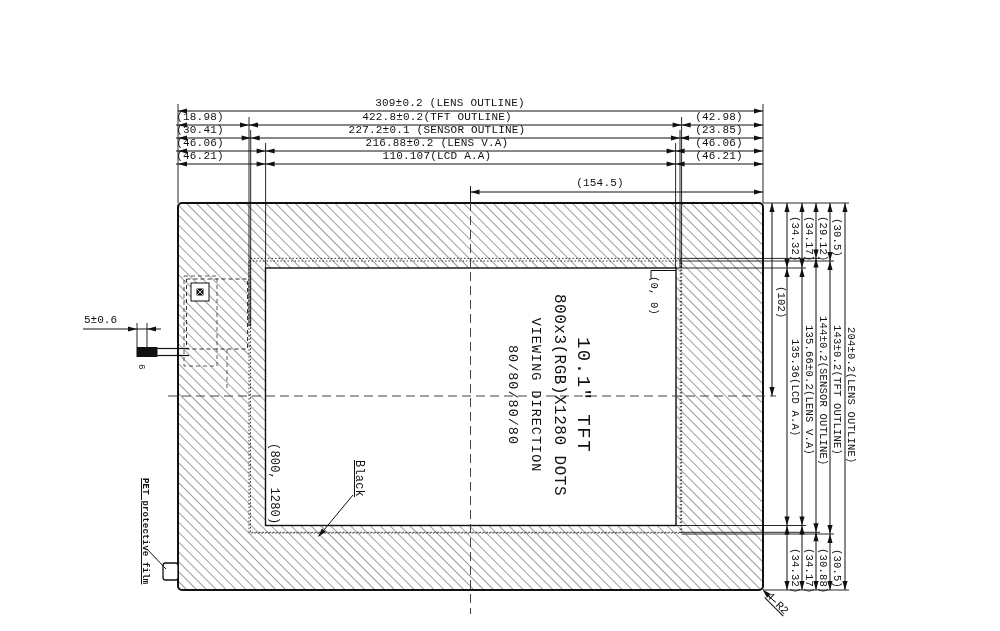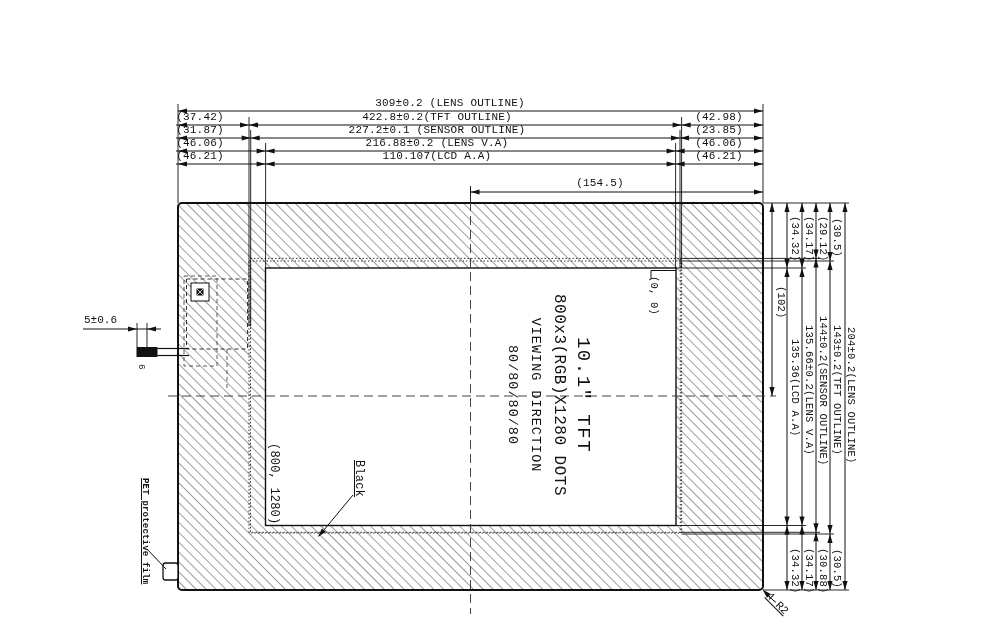--- a/index.html
+++ b/index.html
@@ -168,25 +168,25 @@
         <use href="#ar" transform="translate(830,498) rotate(90)"></use>
         <use href="#ar" transform="translate(830,498) rotate(-90)"></use>
         <use href="#ar" transform="translate(830,554) rotate(90)"></use>
     <use href="#ar" transform="translate(845,167) rotate(-90)"></use>
         <use href="#ar" transform="translate(845,554) rotate(90)"></use>
   </g>
 </svg>
 
 <span class="dim" style="left:450px;top:61px">309±0.2 (LENS OUTLINE)</span>
 
-<span class="dim" style="left:200px;top:75px">(37.42)</span>
+<span class="dim" style="left:200px;top:75px">(18.98)</span>
 <span class="dim" style="left:437px;top:75px">422.8±0.2(TFT OUTLINE)</span>
 <span class="dim" style="left:719px;top:75px">(42.98)</span>
 
-<span class="dim" style="left:200px;top:88px">(31.87)</span>
+<span class="dim" style="left:200px;top:88px">(30.41)</span>
 <span class="dim" style="left:437px;top:88px">227.2±0.1 (SENSOR OUTLINE)</span>
 <span class="dim" style="left:719px;top:88px">(23.85)</span>
 
 <span class="dim" style="left:200px;top:101px">(46.06)</span>
 <span class="dim" style="left:437px;top:101px">216.88±0.2 (LENS V.A)</span>
 <span class="dim" style="left:719px;top:101px">(46.06)</span>
 
 <span class="dim" style="left:200px;top:114px">(46.21)</span>
 <span class="dim" style="left:437px;top:114px">110.107(LCD A.A)</span>
 <span class="dim" style="left:719px;top:114px">(46.21)</span>

